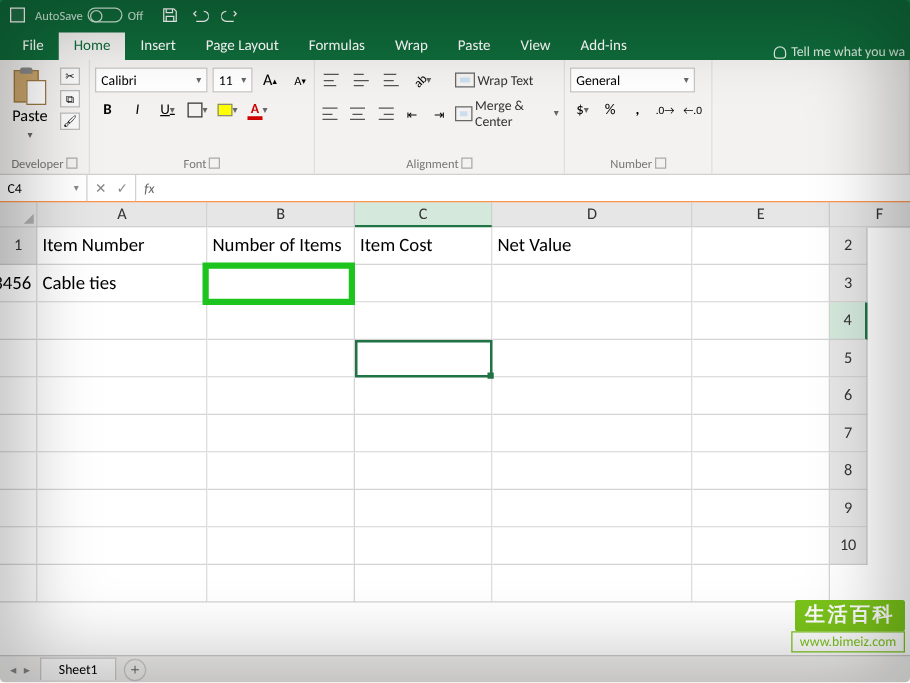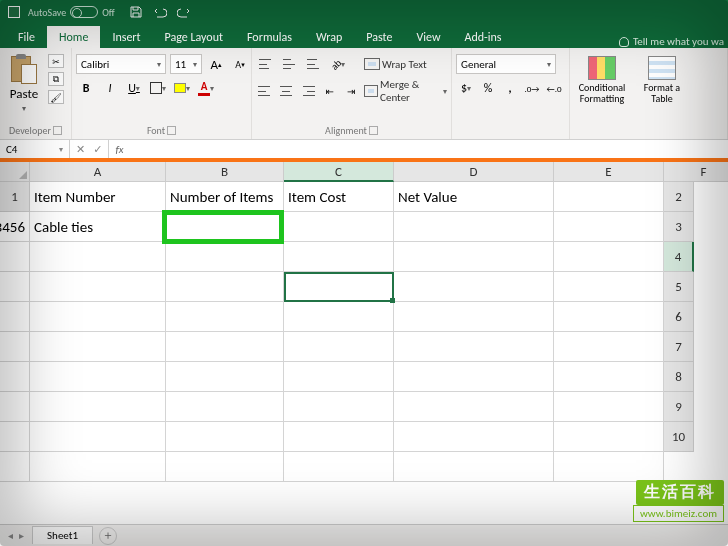--- a/index.html
+++ b/index.html
@@ -62,21 +62,21 @@
 
 .num-group .dd.numfmt { width: 100px; }
 
 
 .big-btn { display: flex; flex-direction: column; align-items: center; width: 56px; padding-top: 4px; font-size: 10px; text-align: center; gap: 2px; }
 .big-btn .bic { width: 28px; height: 24px; }
 .cf-ico { background: linear-gradient(90deg,#e67 30%,#fd6 30% 60%,#6c6 60%); border: 1px solid #888; }
 .ft-ico { border: 1px solid #888; background: repeating-linear-gradient(#fff,#fff 4px,#d0e4f5 4px,#d0e4f5 8px); }
 
 
-.fxbar { height: 22px; border-bottom: 4px solid #f97316; display: flex; align-items: center; background: #fff; font-size: 11px; }
+.fxbar { height: 22px; border-bottom: 1px solid #f97316; display: flex; align-items: center; background: #fff; font-size: 11px; }
 .namebox { width: 70px; height: 100%; border-right: 1px solid #d0d0d0; display: flex; align-items: center; padding: 0 6px; }
 .namebox::after { content: '▾'; margin-left: auto; font-size: 8px; color: #888; }
 .fx-btns { display: flex; align-items: center; height: 100%; border-right: 1px solid #d0d0d0; padding: 0 6px; gap: 8px; color: #888; }
 .fx-label { font-style: italic; padding: 0 6px; color: #666; }
 .fx-input { flex: 1; height: 100%; padding: 0 6px; }
 
 
 .grid { position: relative; height: 338px; }
 .colhead, .rowhead { background: #e6e6e6; display: flex; align-items: center; justify-content: center; font-size: 13px; color: #333; border-right: 1px solid #ccc; border-bottom: 1px solid #ccc; }
 .colhead { height: 20px; }
@@ -317,33 +317,27 @@
       <div class="row" style="display:flex; gap:2px;">
         <div class="sq-btn">$<span class="tri">▾</span></div>
         <div class="sq-btn">%</div>
         <div class="sq-btn">
             <b>,</b>
           </div>
         <div class="sq-btn" style="font-size:9px;">.0→</div>
         <div class="sq-btn" style="font-size:9px;">←.0</div>
       </div>
     </div>
+    <div class="group-label">
+        <span>Number</span>
+        <span class="dbox"></span>
+      </div>
   </div>
 
   <div class="group" style="flex:1;">
-    <div class="group-body" style="padding-top:2px;">
-      <div class="big-btn">
-        <div class="bic cf-ico"></div>
-        <span style="line-height:1.1;">Conditional Formatting</span>
-      </div>
-      <div class="big-btn">
-        <div class="bic ft-ico"></div>
-        <span style="line-height:1.1;">Format a Table</span>
-      </div>
-    </div>
   </div>
 </div>
 
 <div class="fxbar">
   <div class="namebox">
       <span>C4</span>
     </div>
   <div class="fx-btns">
     <span>✕</span>
     <span>✓</span>

